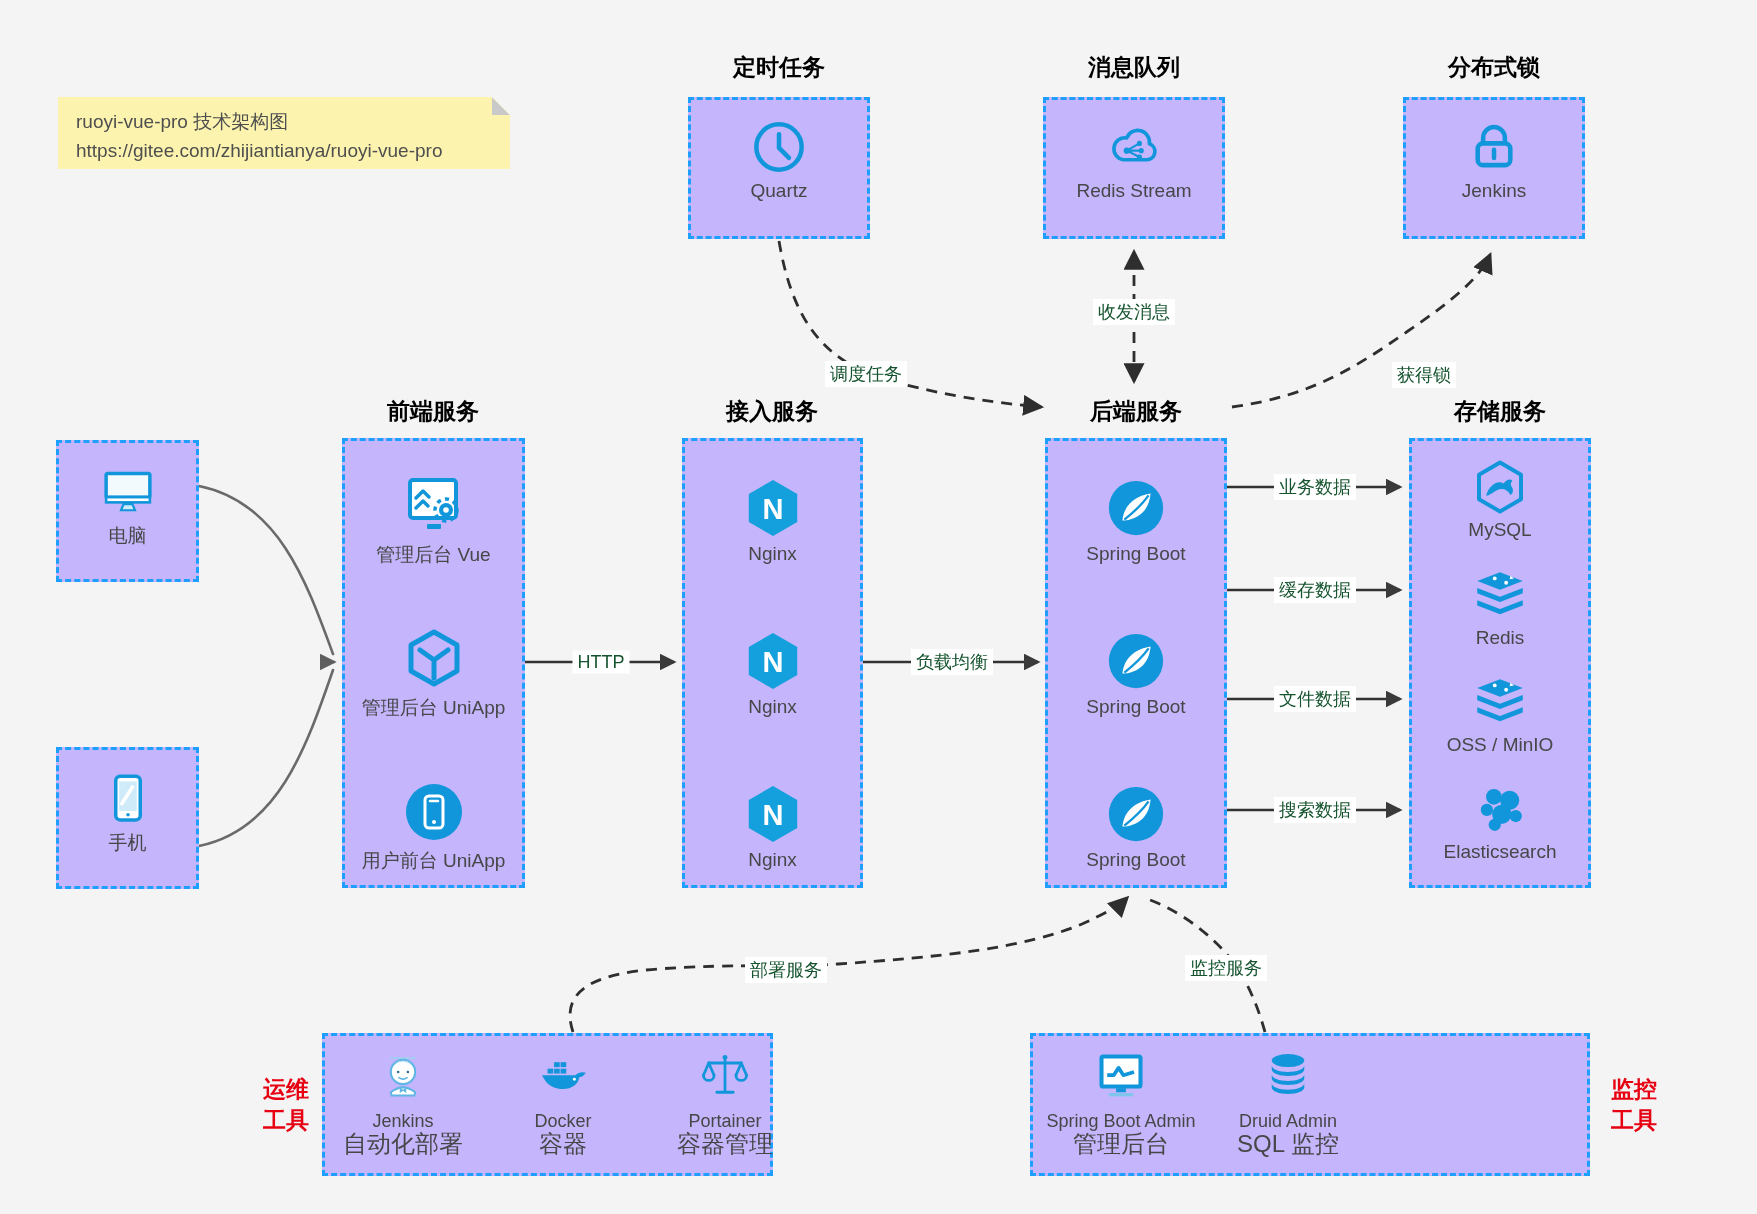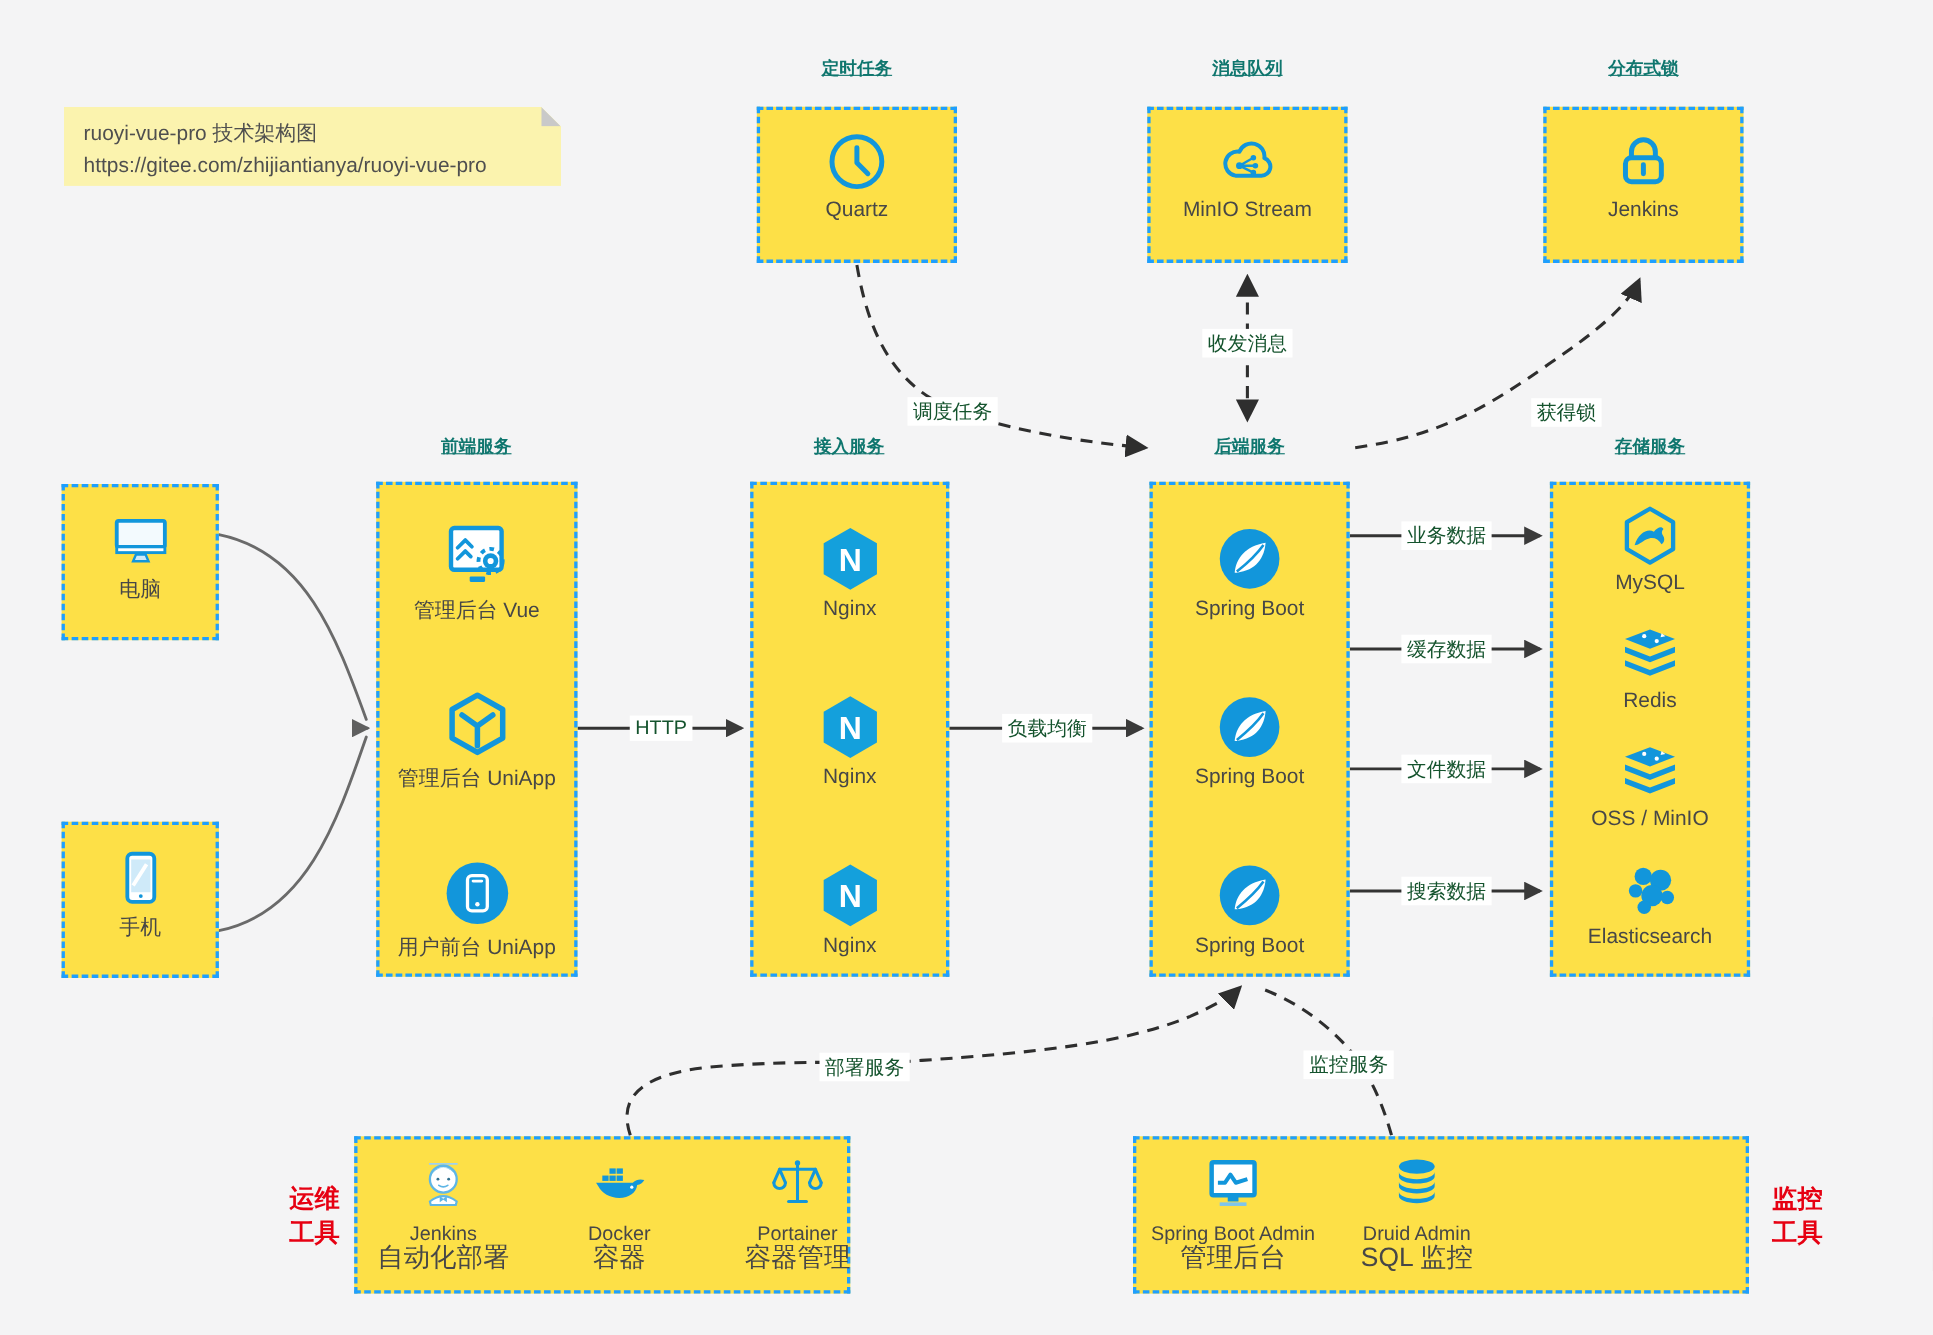--- a/index.html
+++ b/index.html
@@ -4,25 +4,25 @@
 <style>
   html,body{margin:0;padding:0;}
   body{font-family:"Liberation Sans","DejaVu Sans",sans-serif;background:#e9e9ea;}
   .canvas{position:relative;width:1757px;height:1214px;background:#f4f4f5;overflow:hidden;}
   svg.edges{position:absolute;left:0;top:0;width:1757px;height:1214px;z-index:1;}
   .note{position:absolute;left:58px;top:97px;width:452px;height:72px;background:#fbf3ae;
         z-index:3;padding:10px 18px;box-sizing:border-box;font-size:19px;line-height:1.55;color:#4f4f4f;
         clip-path:polygon(0 0,calc(100% - 18px) 0,100% 18px,100% 100%,0 100%);}
   .note-fold{position:absolute;right:0;top:0;width:18px;height:18px;background:#c9c9c9;
         clip-path:polygon(0 0,0 100%,100% 100%);}
-  .gtitle{position:absolute;transform:translateX(-50%);color:#0f766e;font-size:16px;font-weight:bold;
-        white-space:nowrap;z-index:4;text-decoration:underline;}
+  .gtitle{position:absolute;transform:translateX(-50%);color:#000000;font-size:23px;font-weight:bold;
+        white-space:nowrap;z-index:4;}
   .sidelabel{position:absolute;transform:translateX(-50%);color:#e60012;font-size:23px;font-weight:bold;
         line-height:31px;text-align:center;z-index:4;}
-  .dbox{position:absolute;background:#fde047;border:3px dashed #1e9fff;box-sizing:border-box;z-index:2;}
+  .dbox{position:absolute;background:#c4b5fd;border:3px dashed #1e9fff;box-sizing:border-box;z-index:2;}
   .item{position:absolute;left:0;width:100%;display:flex;flex-direction:column;align-items:center;}
   .bitem{position:absolute;display:flex;flex-direction:column;align-items:center;}
   .ilabel{font-size:19px;color:#474747;margin-top:4px;white-space:nowrap;}
   .bname{font-size:18px;color:#474747;margin-top:8px;white-space:nowrap;line-height:22px;}
   .bdesc{font-size:24px;color:#474747;margin-top:1px;white-space:nowrap;line-height:22px;}
   .elabel{position:absolute;transform:translate(-50%,-50%);background:#ffffff;padding:1px 5px;
         font-size:18px;color:#14532d;white-space:nowrap;z-index:5;}
   .ic{display:flex;align-items:center;justify-content:center;}
 </style>
 </head>
@@ -98,21 +98,21 @@
               <circle cx="24" cy="36" r="3.4"></circle>
               <circle cx="38" cy="28" r="2.8"></circle>
               <circle cx="40" cy="36" r="2.8"></circle>
               <circle cx="38" cy="43" r="2.8"></circle>
             </g>
           <g stroke="#1296db" stroke-width="2.4">
               <path d="M24 36 L38 28 M24 36 L40 36 M24 36 L38 43"></path>
             </g>
         </svg>
       </div>
-      <div class="ilabel">MinIO Stream</div>
+      <div class="ilabel">Redis Stream</div>
     </div>
   </div>
 
   <div class="dbox" style="left:1403px;top:97px;width:182px;height:142px">
     <div class="item" style="top:18px">
       <div class="ic">
         <svg width="58" height="58" viewBox="0 0 64 64">
             <path d="M20 28 v-6 a12 12 0 0 1 24 0 v6" fill="none" stroke="#1296db" stroke-width="5"></path>
             <rect x="14" y="28" width="36" height="24" rx="6" fill="none" stroke="#1296db" stroke-width="5"></rect>
             <path d="M32 35 v9" stroke="#1296db" stroke-width="5" stroke-linecap="round"></path>

